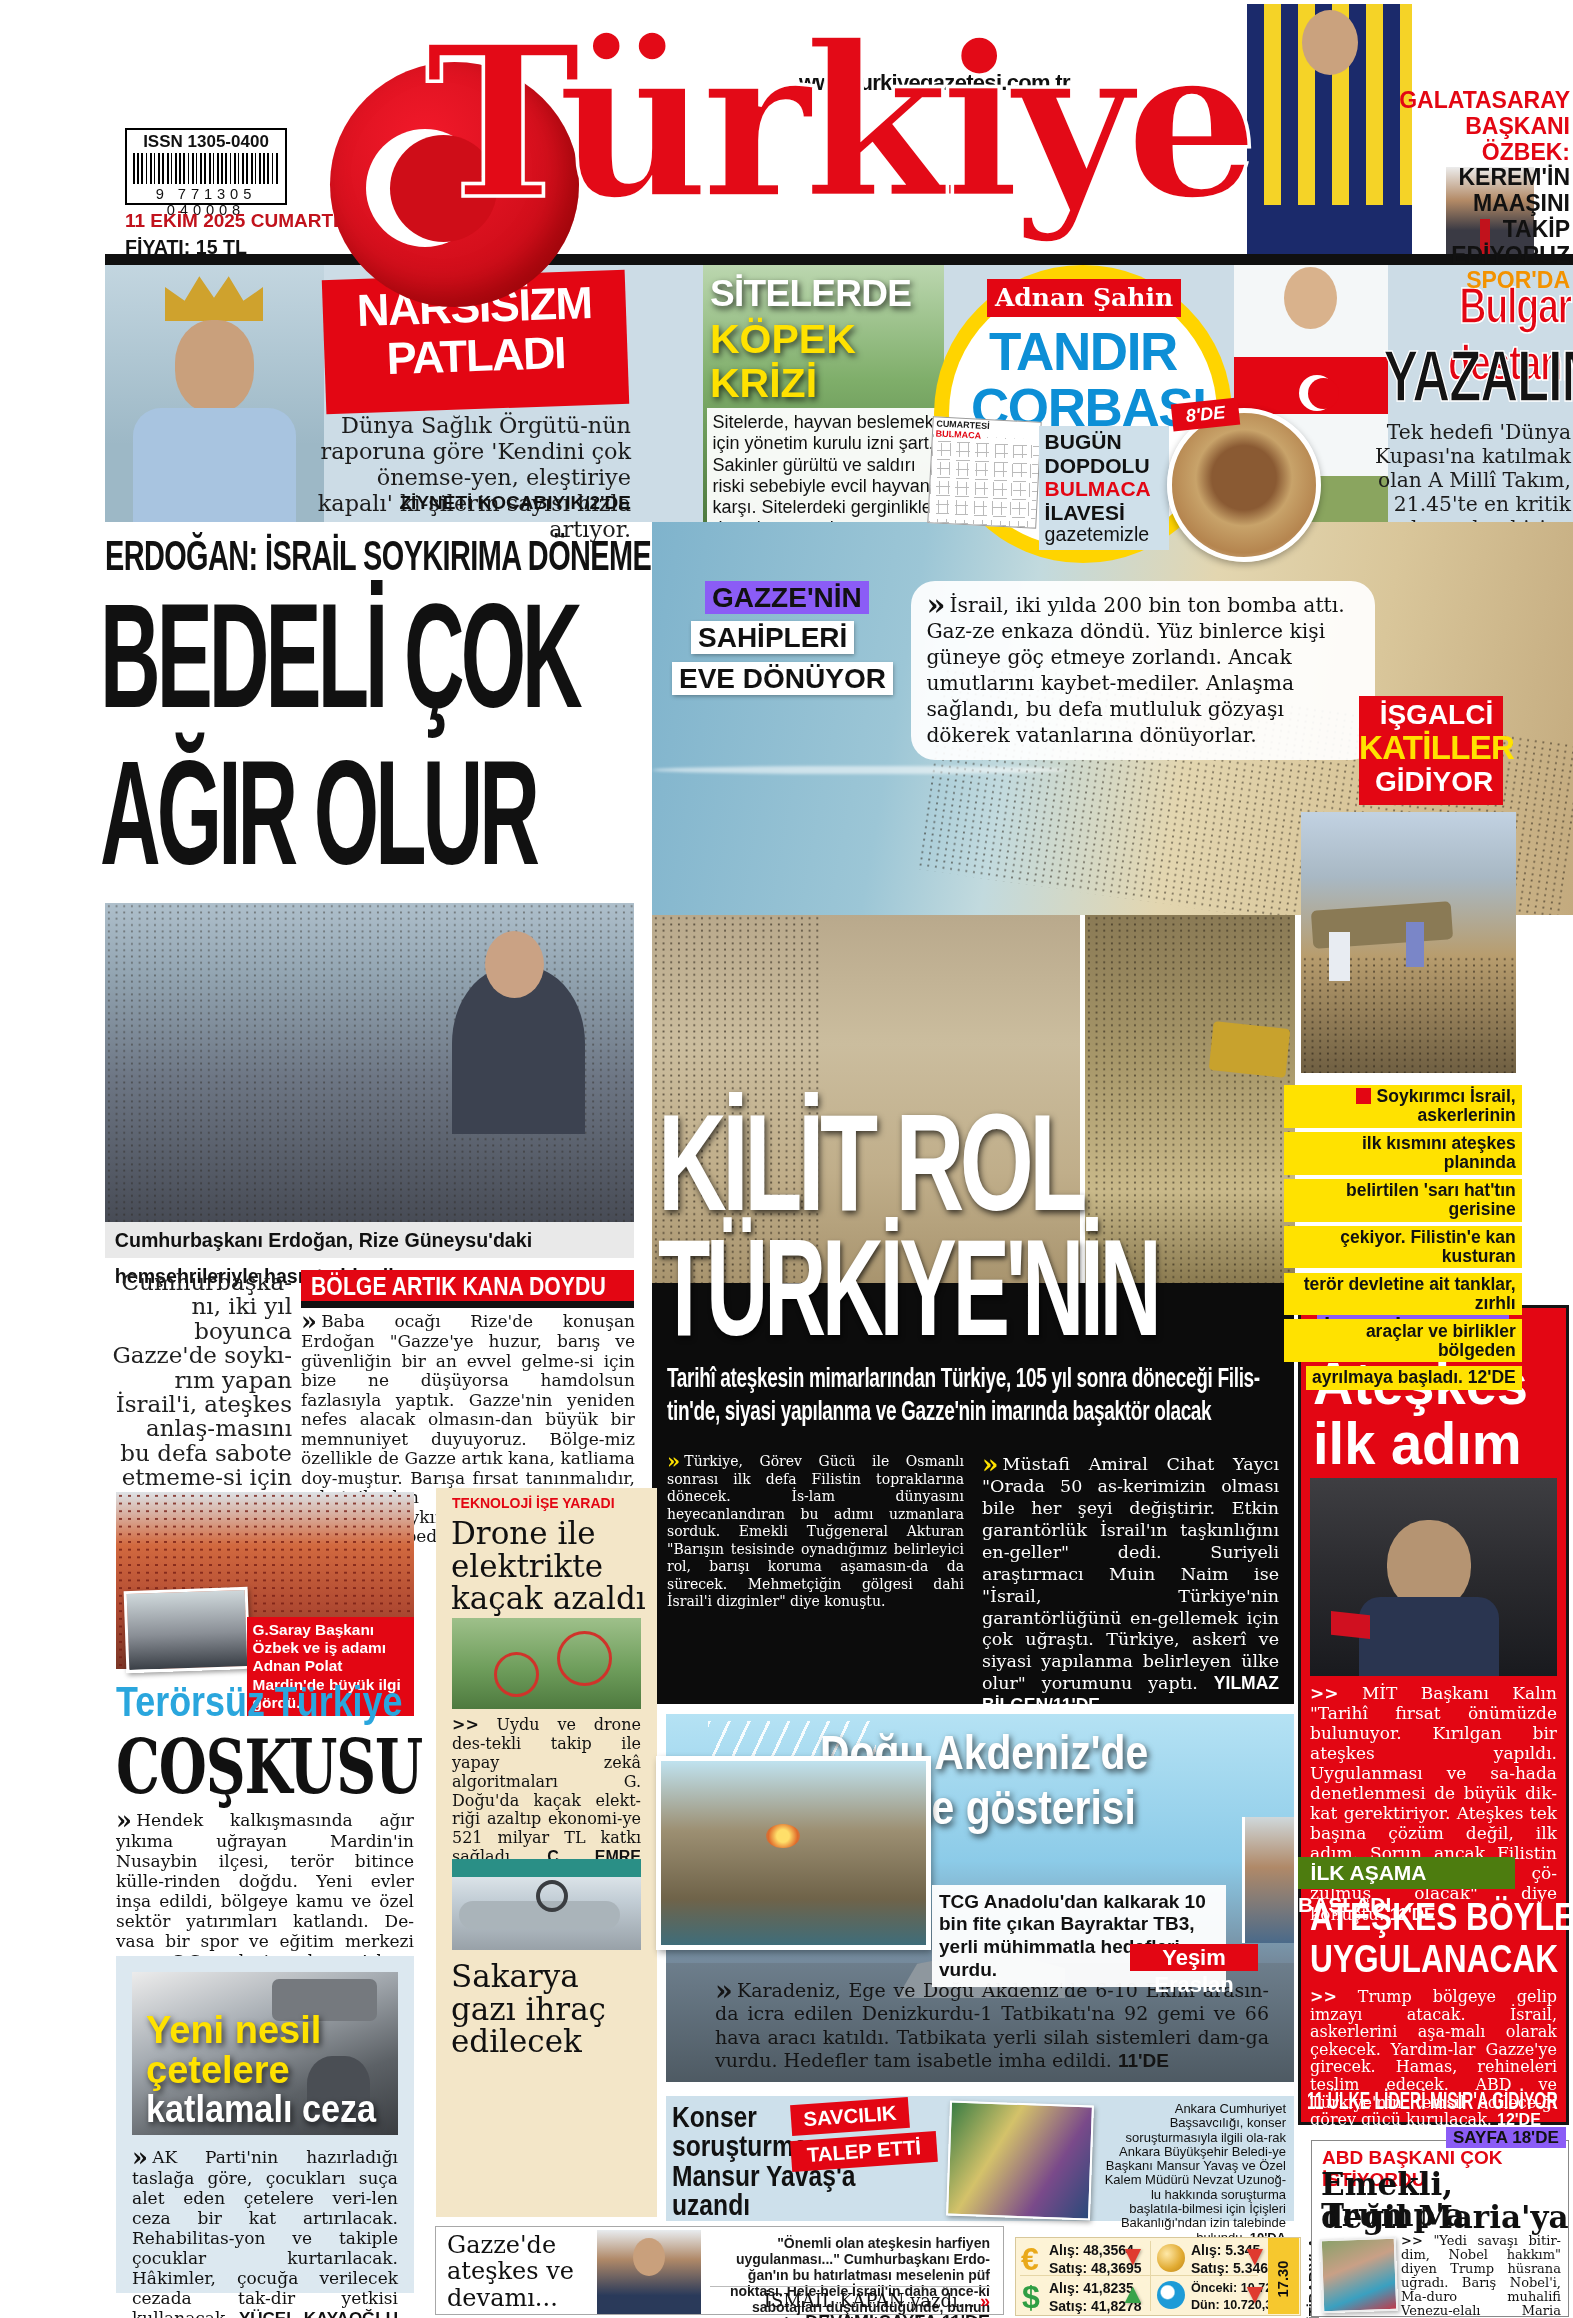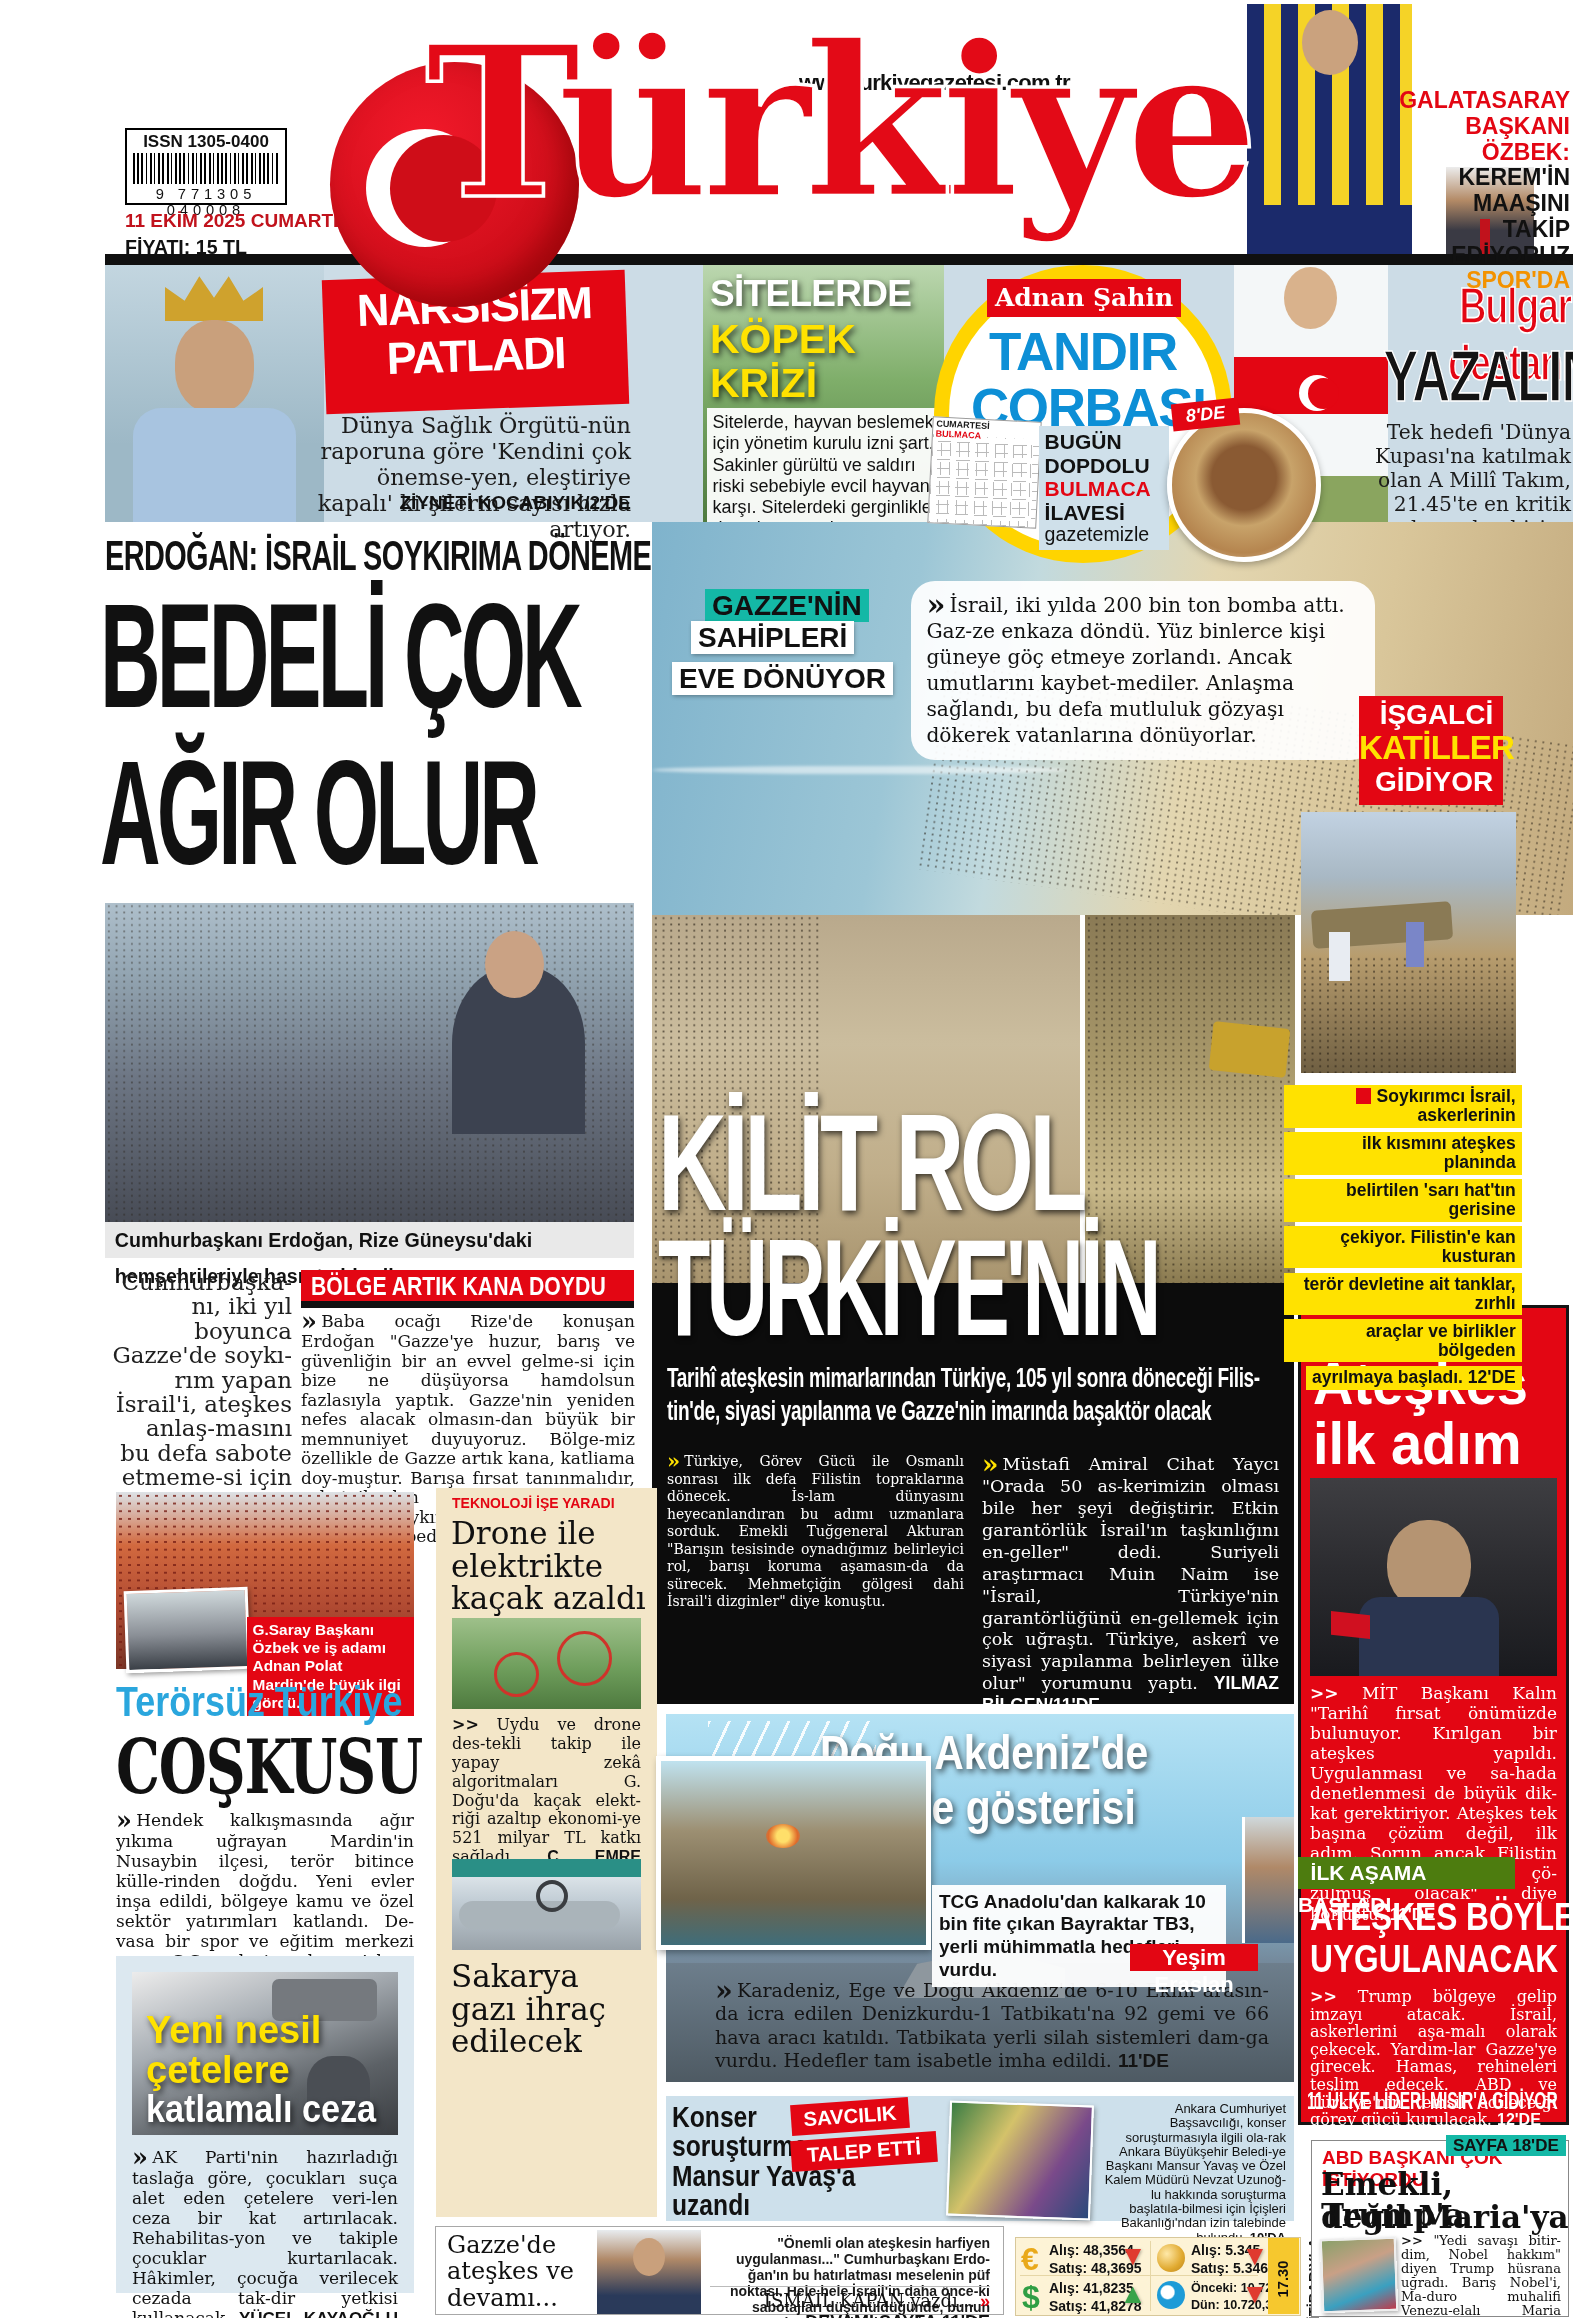--- a/index.html
+++ b/index.html
@@ -11,21 +11,21 @@
   .red{color:#e30613;}
   .ctr{text-align:center;}
   .rt{text-align:right;}
   .jst{text-align:justify;}
   .serif{font-family:"DejaVu Serif",serif;}
   .sc{transform-origin:top left;}
   .scr{transform-origin:top right;}
   .shadow{text-shadow:2.1px 2.8px 6.3px rgba(0,0,0,.7);}
   .chip{display:inline-block;padding:0.7px 7px;}
   .redbg{background:#e30613;}
-  .ylwbg{background:#14b8a6;margin-top:8px;}
+  .ylwbg{background:#8b5cf6;}
   .ph{position:absolute;overflow:hidden;}
   .dots{position:absolute;inset:0;background-image:radial-gradient(rgba(35,28,18,.75) 1.1px,transparent 1.3px);background-size:7.7px 6.3px;}
   .dots2{position:absolute;inset:0;background-image:radial-gradient(rgba(120,30,20,.8) 1.4px,transparent 1.6px);background-size:9px 7.7px;}
   .mk{font-weight:700;font-size:1.5em;line-height:.8;vertical-align:-0.1em;padding-right:4.2px;}
   .ymk{color:#ffe200;}
   .ychip{display:inline-block;background:#ffe200;color:#111;font-weight:700;padding:2.1px 6.3px;margin:2.1px 0;}
   .wchip{background:#fff;box-shadow:1.4px 2.1px 4.2px rgba(0,0,0,.35);}
   .redsq{display:inline-block;width:15.4px;height:15.4px;background:#e30613;margin-right:5.6px;vertical-align:-1.4px;}
   .vline{background:#e6d6a6;}
   .arrow{font-size:28px;line-height:1;filter:drop-shadow(1.4px 1.4px 1.4px rgba(0,0,0,.3));}

